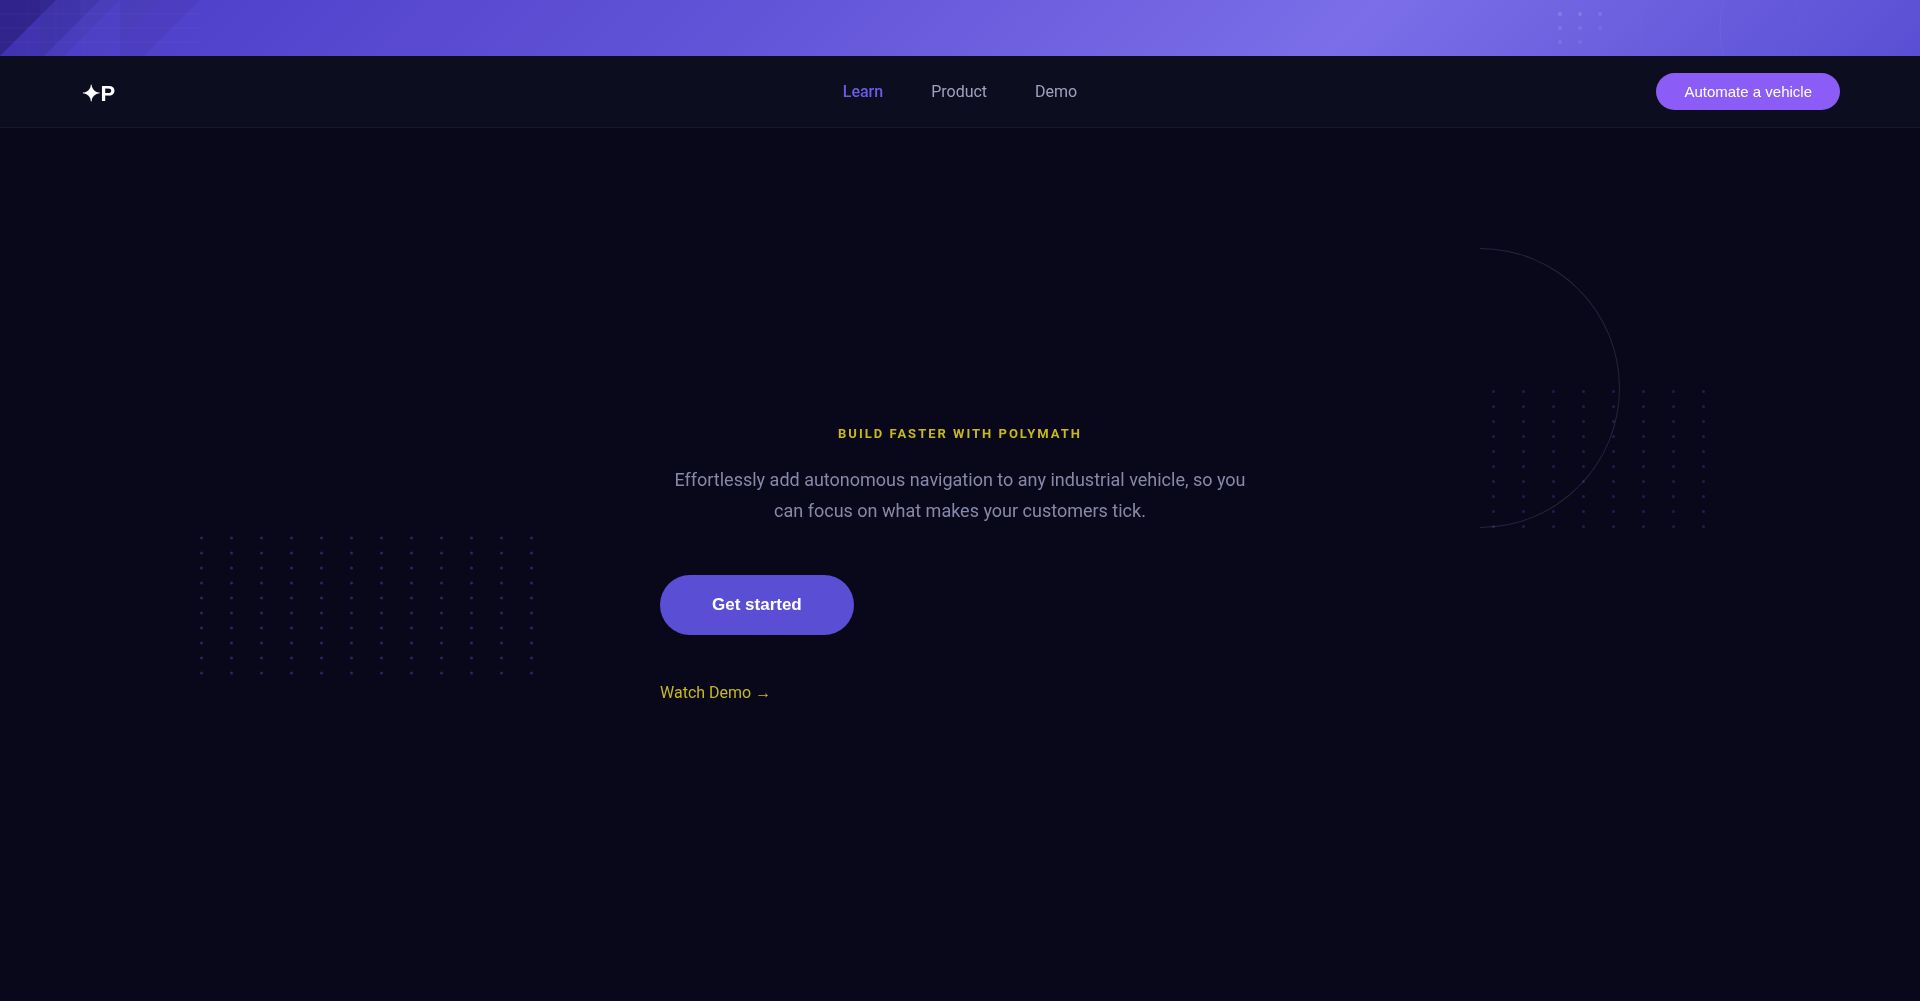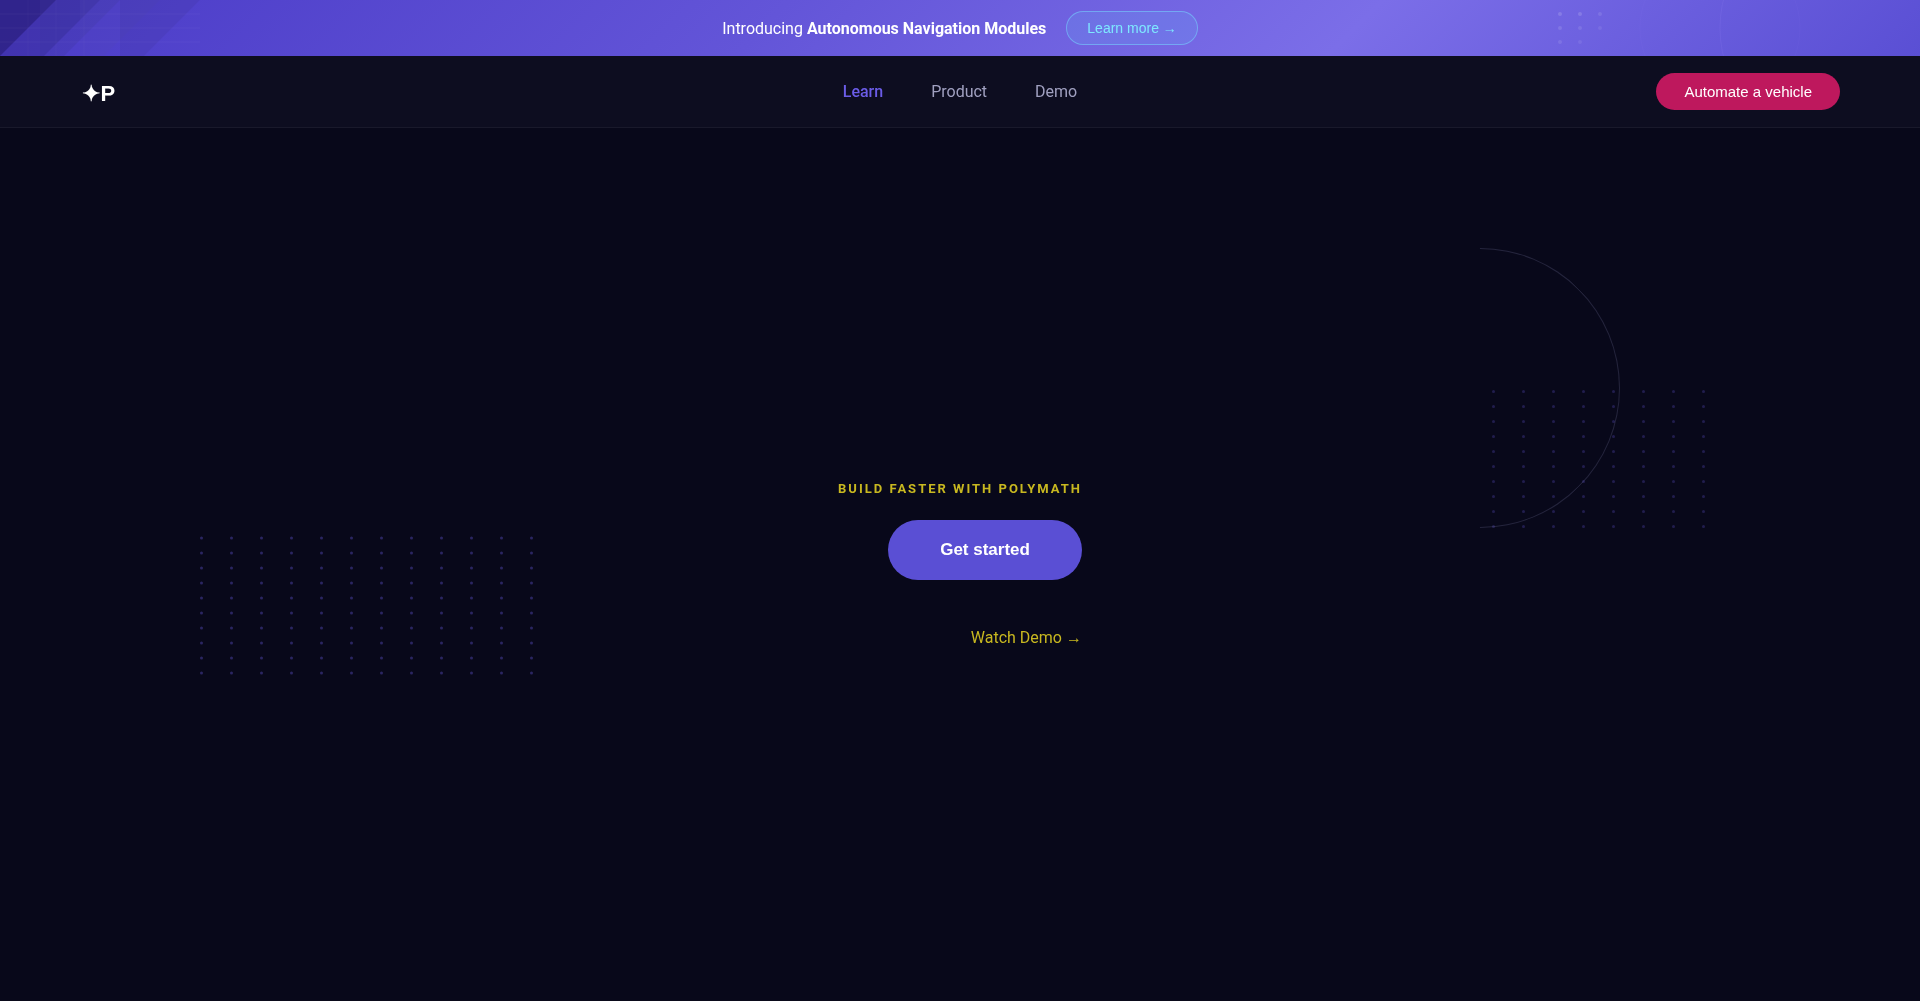--- a/index.html
+++ b/index.html
@@ -121,21 +121,21 @@
       font-weight: 400;
       cursor: pointer;
     }
 
     .nav-link.active {
       color: #6b5ce7;
       font-weight: 500;
     }
 
     .nav-cta-btn {
-      background: #be185d;
+      background: #8b5cf6;
       color: #ffffff;
       border: none;
       padding: 10px 28px;
       border-radius: 50px;
       font-size: 15px;
       font-weight: 500;
       cursor: pointer;
       white-space: nowrap;
     }
 
@@ -283,26 +283,20 @@
       <circle cx="60" cy="14" r="2" fill="rgba(255,255,255,0.15)"></circle>
       <circle cx="80" cy="14" r="2" fill="rgba(255,255,255,0.1)"></circle>
       <circle cx="40" cy="28" r="2" fill="rgba(255,255,255,0.12)"></circle>
       <circle cx="60" cy="28" r="2" fill="rgba(255,255,255,0.1)"></circle>
       <circle cx="80" cy="28" r="2" fill="rgba(255,255,255,0.08)"></circle>
       <circle cx="40" cy="42" r="2" fill="rgba(255,255,255,0.1)"></circle>
       <circle cx="60" cy="42" r="2" fill="rgba(255,255,255,0.08)"></circle>
     </svg>
   </div>
 
-  <div class="banner-content">
-    <span class="banner-text">
-      <span>Introducing </span><strong>Autonomous Navigation Modules</strong>
-    </span>
-    <button class="learn-more-btn">Learn more →</button>
-  </div>
 </div>
 
 <nav class="navbar">
   <div class="nav-logo">
     <svg class="logo-icon" viewBox="0 0 36 36" fill="none" xmlns="http://www.w3.org/2000/svg">
     <text x="2" y="27" font-size="22" font-weight="800" fill="white" font-family="-apple-system,sans-serif">✦P</text>
   </svg>
   </div>
 
   <div class="nav-links">
@@ -519,18 +513,19 @@
       <div class="dot"></div>
       <div class="dot"></div>
       <div class="dot"></div>
       <div class="dot"></div>
     </div>
 
   <div class="arc-decoration"></div>
 
   <div class="hero-content">
     <p class="hero-eyebrow">BUILD FASTER WITH POLYMATH</p>
-    <div style="display:flex; flex-direction:column; align-items:flex-end; gap:16px;">
+    <p class="hero-subtitle">Effortlessly add autonomous navigation to any industrial vehicle, so you can focus on what makes your customers tick.</p>
+    <div style="display:flex; flex-direction:column; align-items:flex-start; gap:16px;">
       <button class="hero-cta-btn">Get started</button>
       <a class="watch-demo-link">Watch Demo →</a>
     </div>
   </div>
 </section>
 
 </body></html>

